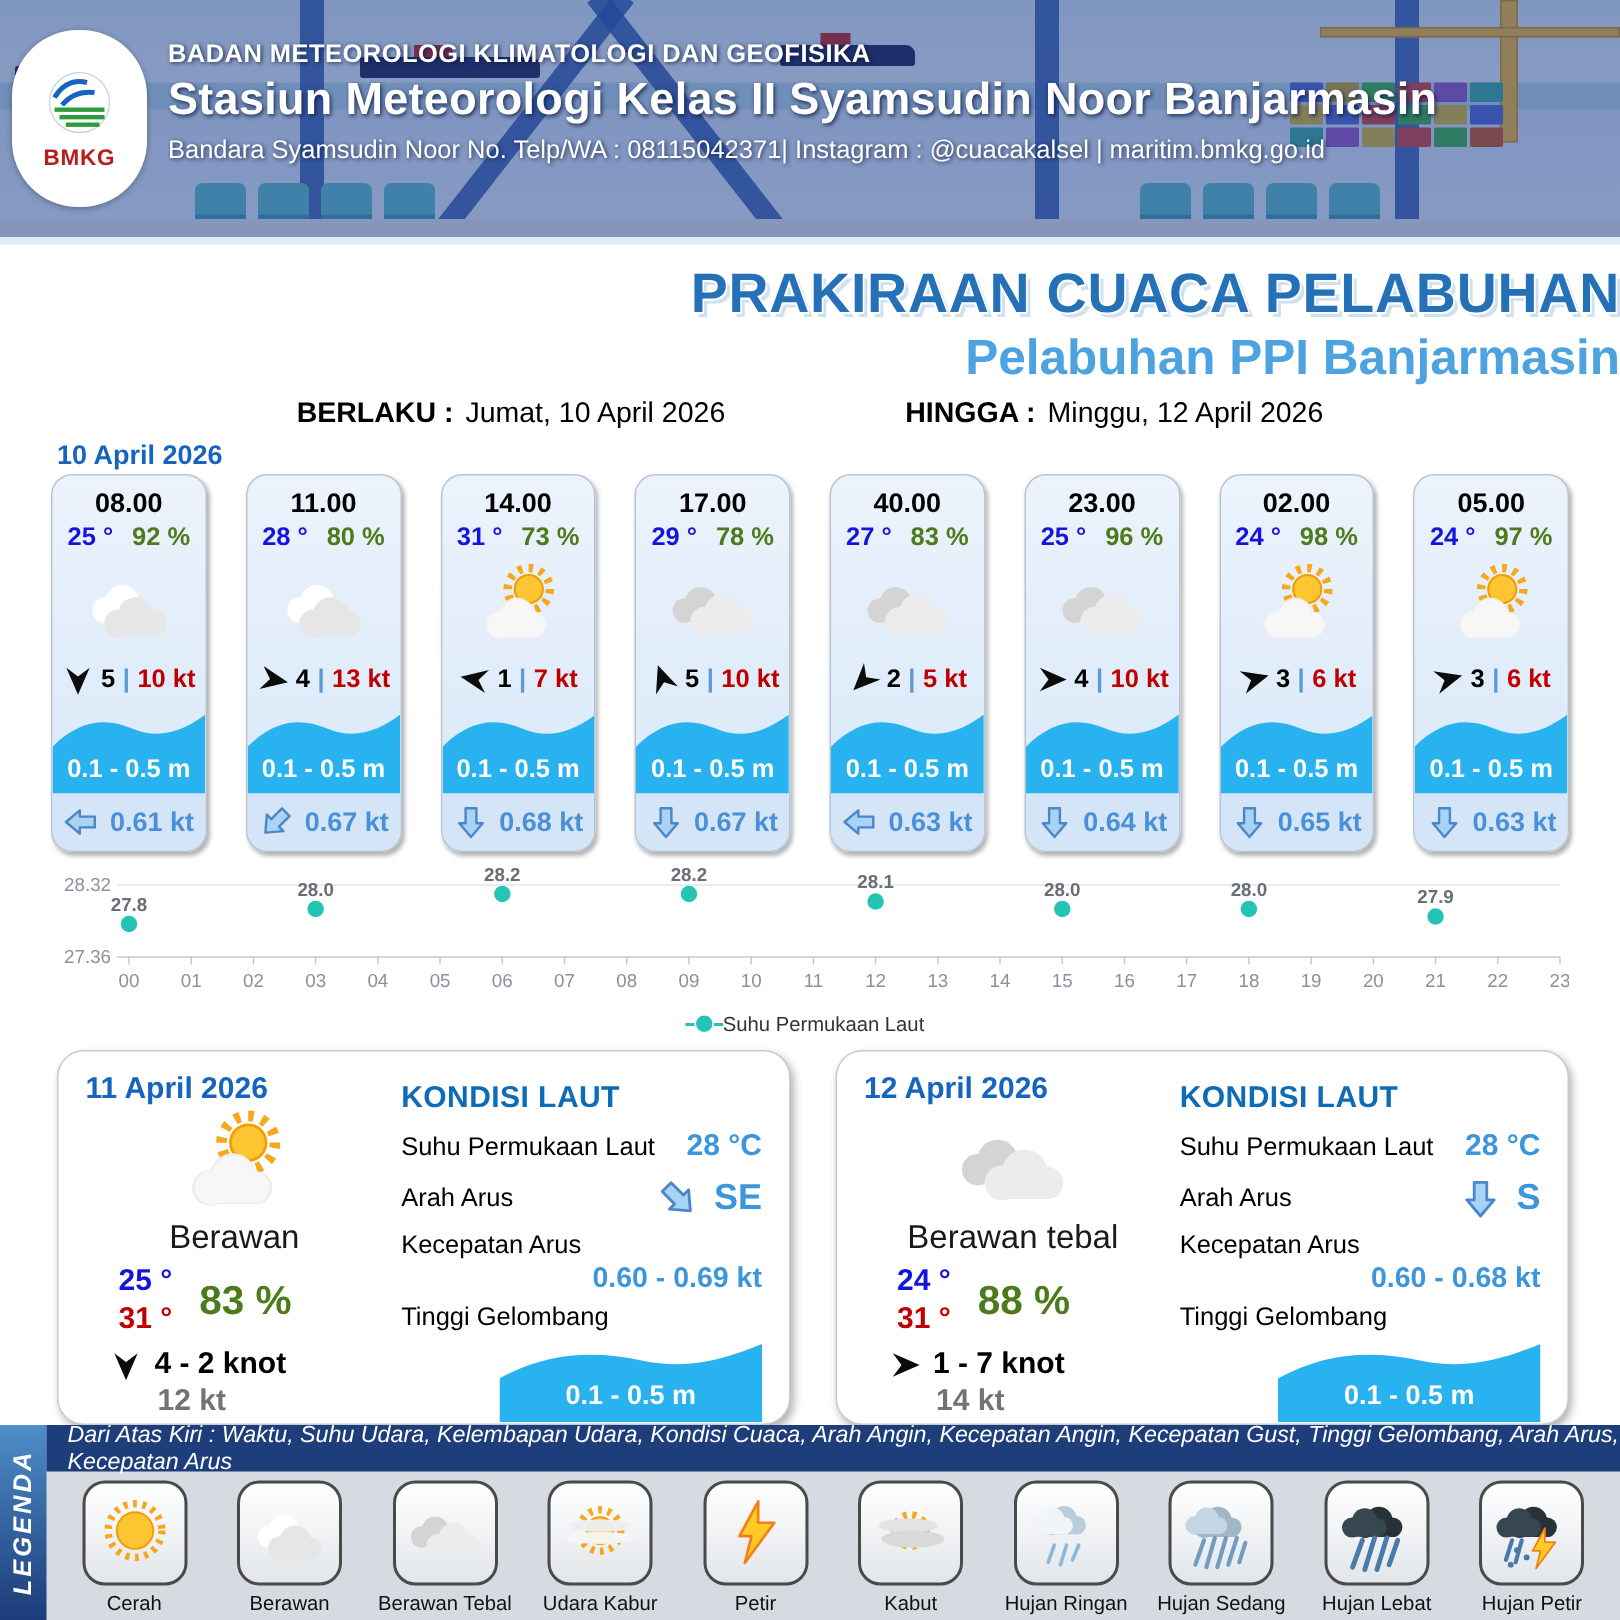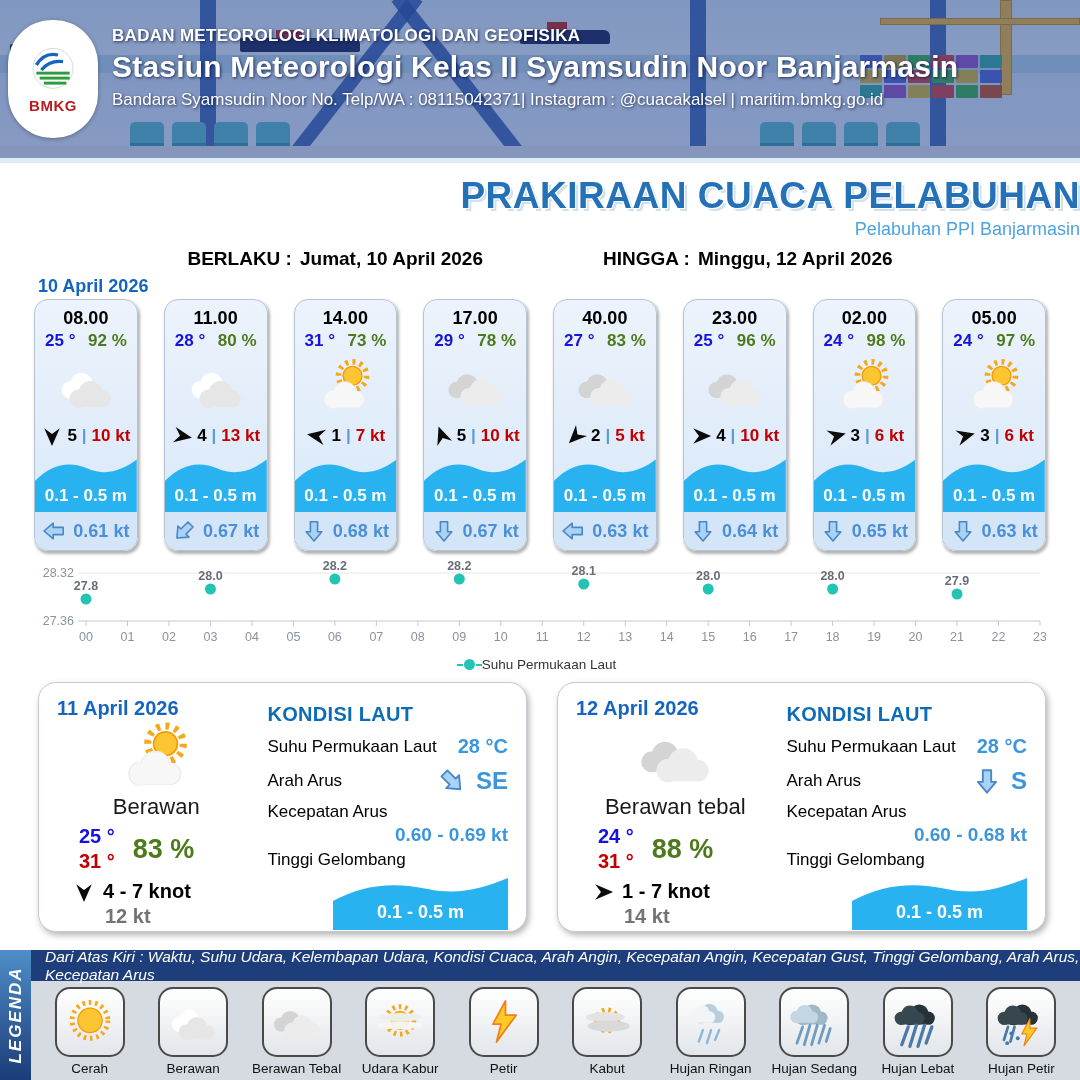--- a/index.html
+++ b/index.html
@@ -25,25 +25,25 @@
   .logo-pill .bmkg-word{ font-size:15px; font-weight:bold; color:#b91c1c; letter-spacing:.5px;}
   .header-text{ position:absolute; left:112px; top:26px; right:10px; color:#fff; text-shadow:1px 1px 3px rgba(10,20,60,.8);}
   .h-line1{ font-size:17px; font-weight:bold; letter-spacing:.3px;}
   .h-line2{ font-size:30px; font-weight:bold; margin-top:4px; letter-spacing:.2px;}
   .h-line3{ font-size:17px; margin-top:6px;}
 
   
   .title-block{ text-align:right; padding-top:12px;}
   .main-title{ font-size:37px; font-weight:800; color:#2471b8; letter-spacing:.5px;
     text-shadow:-1px -1px 0 #fff,1px -1px 0 #fff,-1px 1px 0 #fff,1px 1px 0 #fff,3px 3px 0 #cfe0ef;}
-  .sub-title{ font-size:18px; font-weight:normal; color:#4da3e0; margin-top:2px;
+  .sub-title{ font-size:33px; font-weight:bold; color:#4da3e0; margin-top:2px;
     text-shadow:-1px -1px 0 #fff,1px -1px 0 #fff,-1px 1px 0 #fff,1px 1px 0 #fff;}
   .validity{ display:flex; justify-content:center; gap:120px; margin-top:8px; font-size:19px; color:#000;}
   .validity b{ font-weight:bold;}
-  .validity span.value{ font-weight:bold; margin-left:8px;}
+  .validity span.value{ font-weight:normal; margin-left:8px;}
 
   
   .forecast-date{ margin:6px 0 2px 38px; font-size:18px; font-weight:bold; color:#1565c0;}
   .cards{ display:flex; gap:26px; margin:2px 34px 0 34px; height:252px;}
   .card{ flex:1; border-radius:14px; background:linear-gradient(#ecf3fc,#d7e7f8); border:1px solid #b6c3d2; box-shadow:1.5px 2.5px 3px rgba(0,0,0,.3); display:flex; flex-direction:column; overflow:hidden;}
   .card .time{ text-align:center; font-size:18px; font-weight:bold; color:#000; margin-top:8px;}
   .card .temp-row{ display:flex; justify-content:space-between; padding:2px 10px 0 10px; font-size:17px; font-weight:bold;}
   .t-air{ color:#1414dd;} .t-rh{ color:#4d7a1a;}
   .card .wicon{ height:72px; display:flex; align-items:center; justify-content:center;}
   .card .wicon svg{ width:66px; height:60px;}
@@ -686,21 +686,21 @@
             <span class="tmax">31 °</span>
           </span>
           <span class="prh">83 %</span>
         </div>
         <div class="panel-wind">
           <span class="dart-wrap" style="transform: rotate(90deg);">
             <svg viewBox="0 0 24 24">
               <path d="M23 12 L3.5 3.5 L9.8 12 L3.5 20.5 Z"></path>
             </svg>
           </span>
-          <span>4 - 7 knot</span>
+          <span>4 - 2 knot</span>
         </div>
         <div class="panel-gust">12 kt</div>
       </div>
       <div class="panel-right">
         <div class="kl-head">KONDISI LAUT</div>
         <div class="kl-row">
           <span>Suhu Permukaan Laut</span>
           <span class="kl-val-blue">28 °C</span>
         </div>
         <div class="kl-row">

